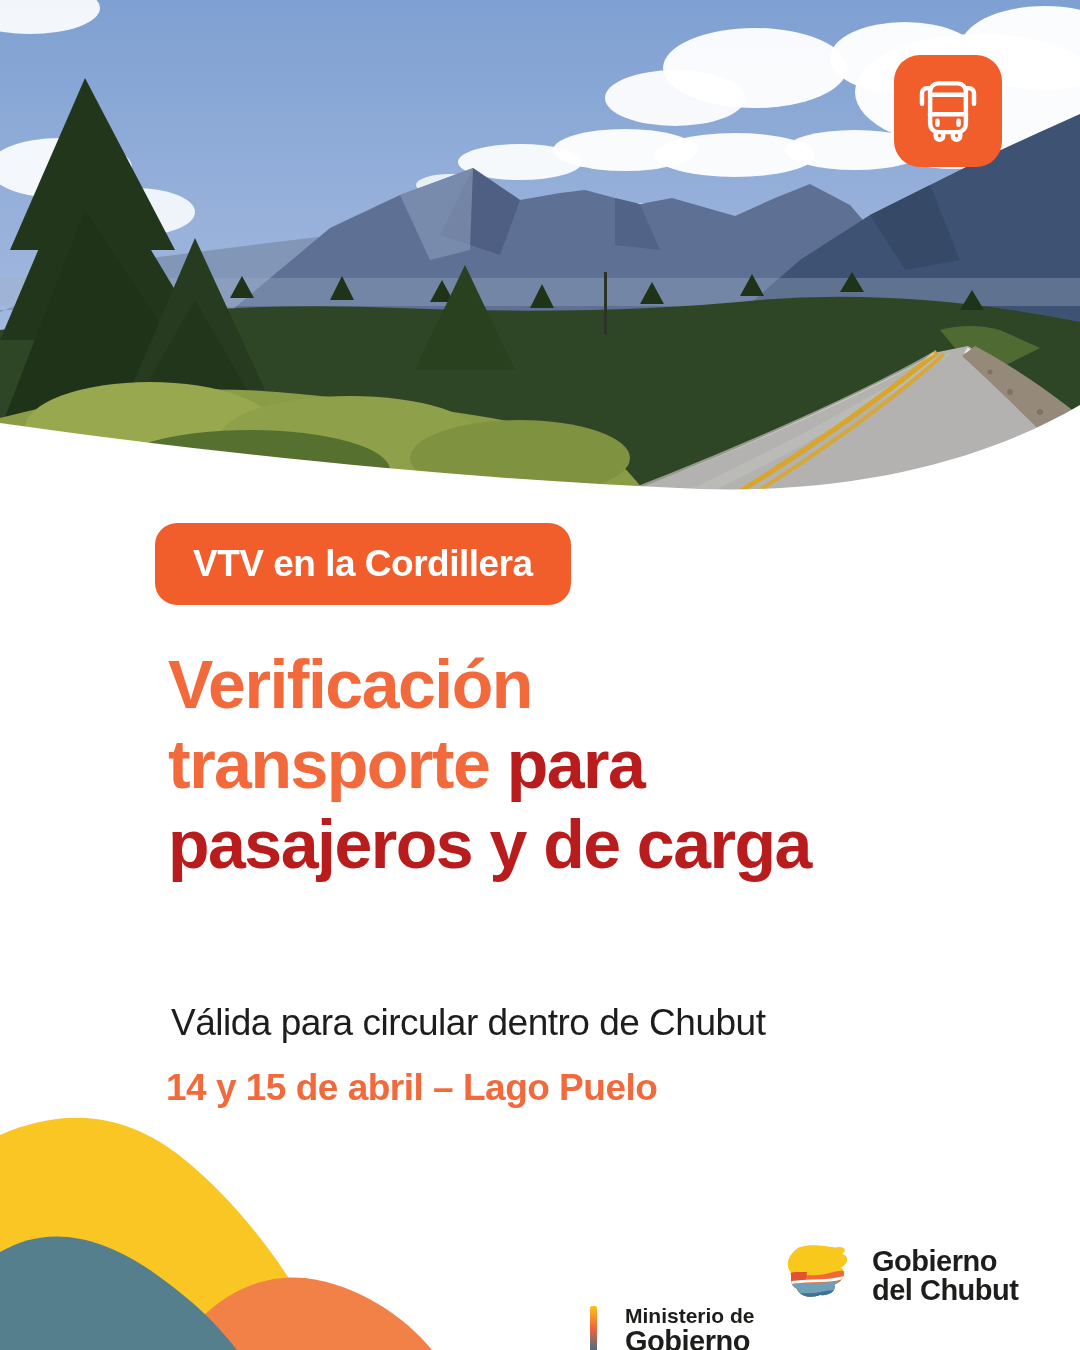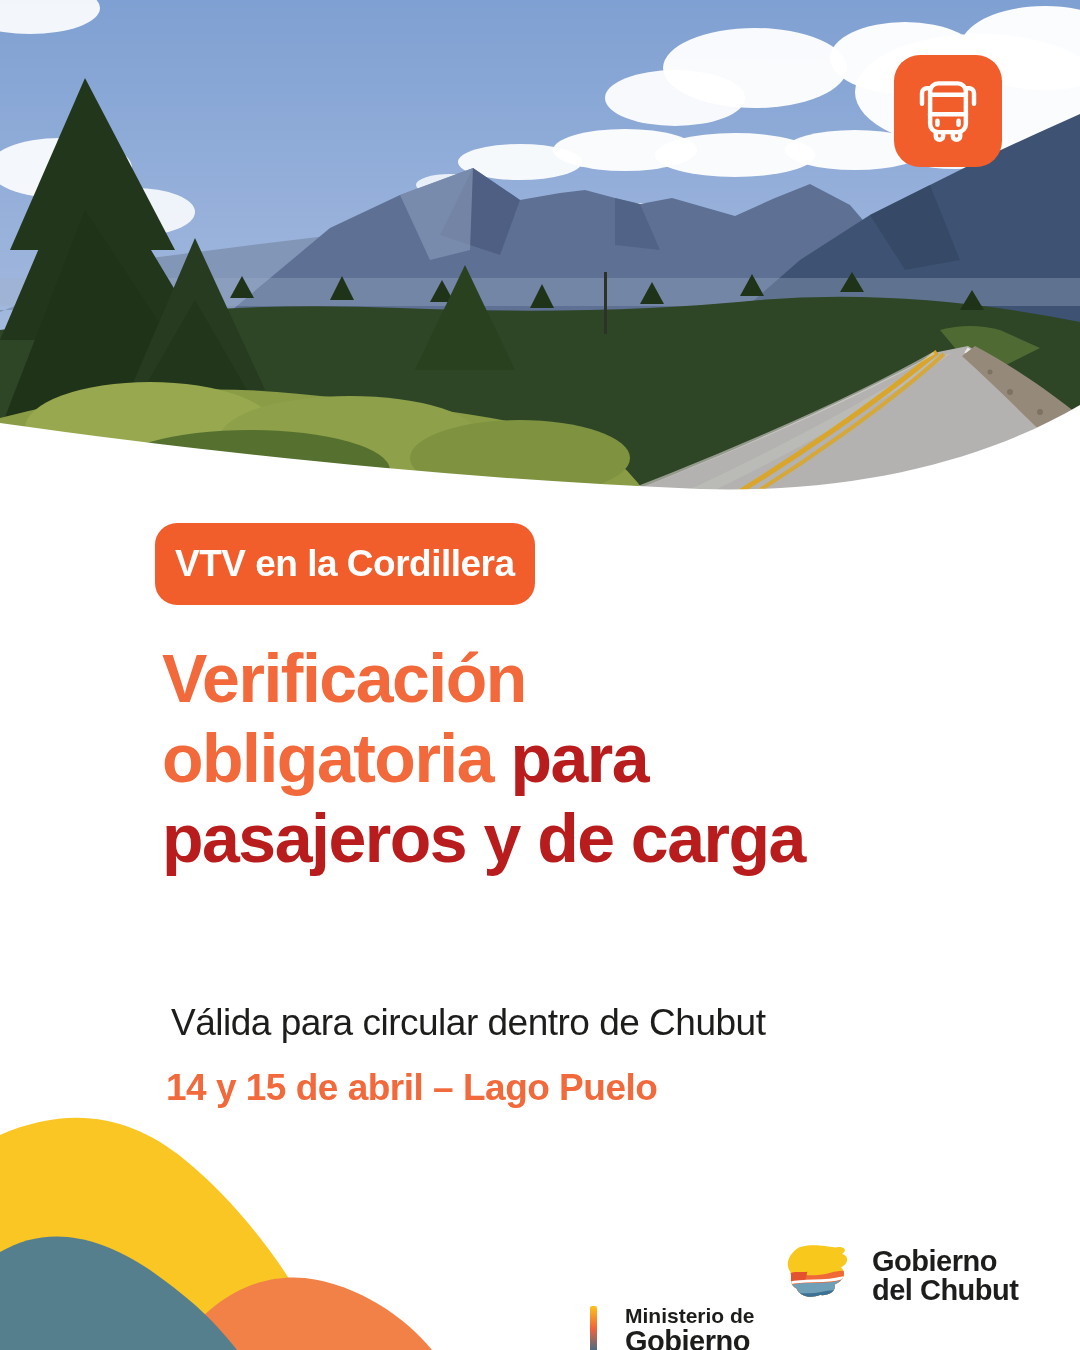--- a/index.html
+++ b/index.html
@@ -12,28 +12,28 @@
 
   .bus-badge {
     position:absolute; top:55px; left:894px; width:108px; height:112px;
     background:#F15E2C; border-radius:26px;
     display:flex; align-items:center; justify-content:center;
   }
 
   .pill {
     position:absolute; left:155px; top:523px; height:82px;
     background:#F15E2C; color:#ffffff; border-radius:22px;
-    display:inline-flex; align-items:center; padding:0 20px;
+    display:inline-flex; align-items:center; padding:0 38px;
     font-size:37px; font-weight:bold; letter-spacing:-0.5px;
   }
 
   .headline {
     position:absolute; left:152px; top:628px; width:880px;
     font-size:68px; line-height:80px; font-weight:800; letter-spacing:-1.5px;
-    margin:10px;
+    margin:16px;
   }
   .headline .orange { color:#F2693B; }
   .headline .dark   { color:#b91c1c; }
 
   .details { position:absolute; left:155px; top:982px; font-size:37px; line-height:49px; }
   .details .validity { color:#1D1D1B; font-weight:normal; margin:16px; letter-spacing:-0.5px; }
   .details .date { color:#F2693B; font-weight:bold; margin:11px; letter-spacing:-0.5px; }
 
   .shapes { position:absolute; left:0; bottom:0; width:560px; height:250px; }
 
@@ -178,21 +178,21 @@
       <path d="M70,20 h4 a6,6 0 0 1 6,6 v13"></path>
     </svg>
   </div>
 
   <div class="pill">
     <span>VTV en la Cordillera</span>
   </div>
 
   <h1 class="headline">
     <div><span class="orange">Verificación</span></div>
-    <div><span class="orange">obligatoria</span><span class="dark"> para</span></div>
+    <div><span class="orange">transporte</span><span class="dark"> para</span></div>
     <div><span class="dark">pasajeros y de carga</span></div>
   </h1>
 
   <div class="details">
     <p class="validity">Válida para circular dentro de Chubut</p>
     <p class="date">14 y 15 de abril – Lago Puelo</p>
   </div>
 
   <svg class="shapes" viewBox="0 0 560 250">
     <path d="M0,35 C70,5 130,15 185,60 C240,105 290,170 330,250 L0,250 Z" fill="#F9C623"></path>

